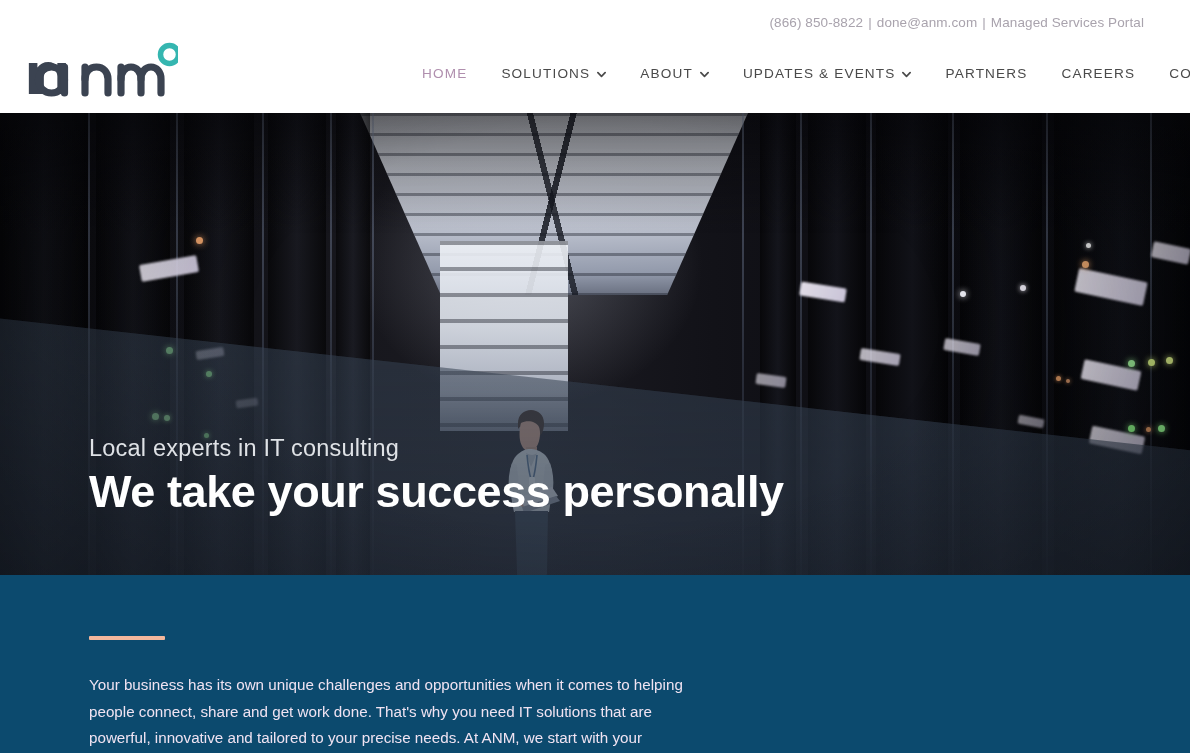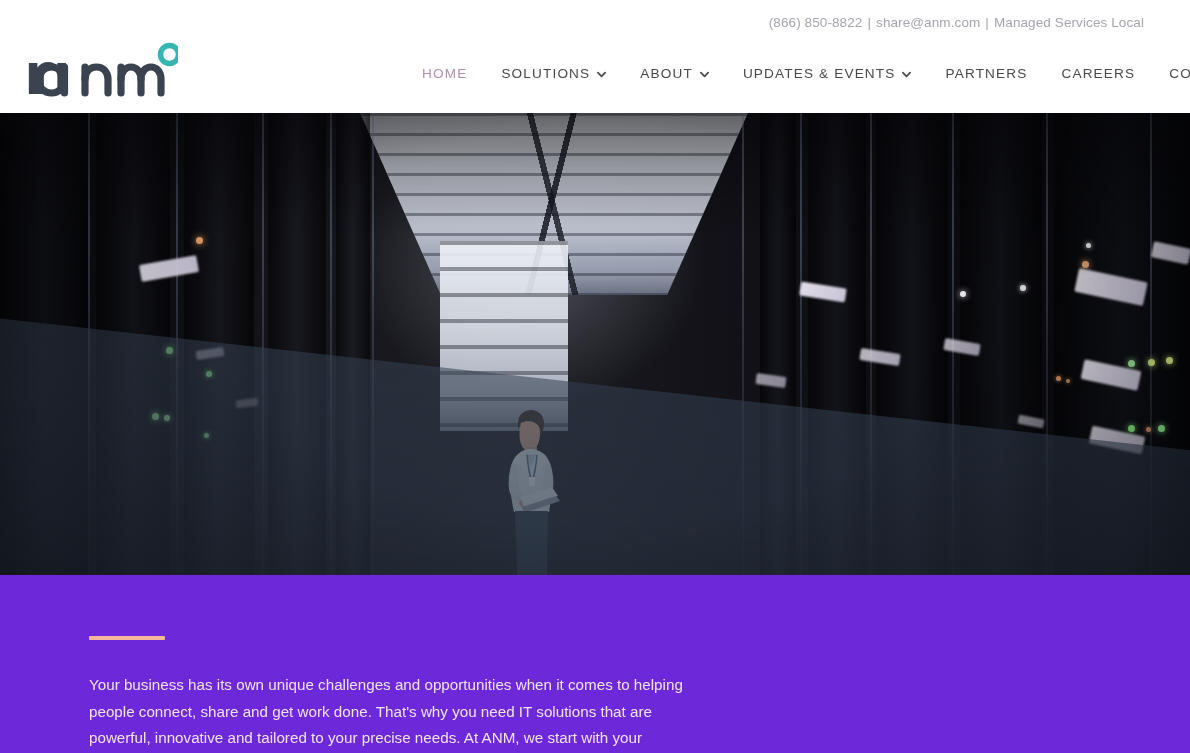--- a/index.html
+++ b/index.html
@@ -204,21 +204,21 @@
     line-height:1.02;
     color:#ffffff;
     font-weight:700;
     letter-spacing:-.4px;
   }
 
   
   .purple {
     position:relative;
     width:1190px; height:178px;
-    background:#6d28d9;
+    background:#0c4a6e;
     overflow:hidden;
   }
   .accent-bar {
     position:absolute;
     left:89px; top:61px;
     width:76px; height:4px;
     background:#f4b79c;
     border-radius:1px;
   }
   .purple-copy {
@@ -249,21 +249,21 @@
     letter-spacing:.2px;
   }
 </style>
 </head>
 <body>
 
 <div class="header">
 
   <div class="topbar">
     <div class="topbar-inner">
-      <span>(866) 850-8822</span><span class="topbar-sep">|</span><span>share@anm.com</span><span class="topbar-sep">|</span><span>Managed Services Local</span>
+      <span>(866) 850-8822</span><span class="topbar-sep">|</span><span>done@anm.com</span><span class="topbar-sep">|</span><span>Managed Services Portal</span>
     </div>
   </div>
 
   <div class="navrow">
 
     <div class="logo">
       <svg width="150" height="62" viewBox="0 0 150 62" xmlns="http://www.w3.org/2000/svg">
         <g fill="#3b4351">
           <path d="M3 58V27h9v4.6c2.6-3.6 6.6-5.6 11.4-5.6 4.3 0 7.6 1.6 9.6 4.3V27h9v31h-9V40.5c0-4.4-2.6-7-6.6-7-4.6 0-7.6 3.2-7.6 8.2V58H3z" transform="translate(-2,-4) scale(0.95,1)"></path>
         </g>
@@ -423,19 +423,23 @@
         <path d="M33 220h10l2 8-13 2z" fill="#b9a08c"></path>
         <path d="M47 222h10l3 9-14 2z" fill="#c0a790"></path>
       </svg>
     </div>
 
     <div class="diag"></div>
     <div class="diag2"></div>
     <div class="vignette"></div>
   </div>
 
+  <div class="hero-copy">
+    <div class="kicker">Local experts in IT consulting</div>
+    <h1 class="headline">We take your success personally</h1>
+  </div>
 </section>
 
 <section class="purple">
   <div class="accent-bar"></div>
   <p class="purple-copy">Your business has its own unique challenges and opportunities when it comes to helping people connect, share and get work done. That's why you need IT solutions that are powerful, innovative and tailored to your precise needs. At ANM, we start with your</p>
 
 </section>
 
 </body></html>

